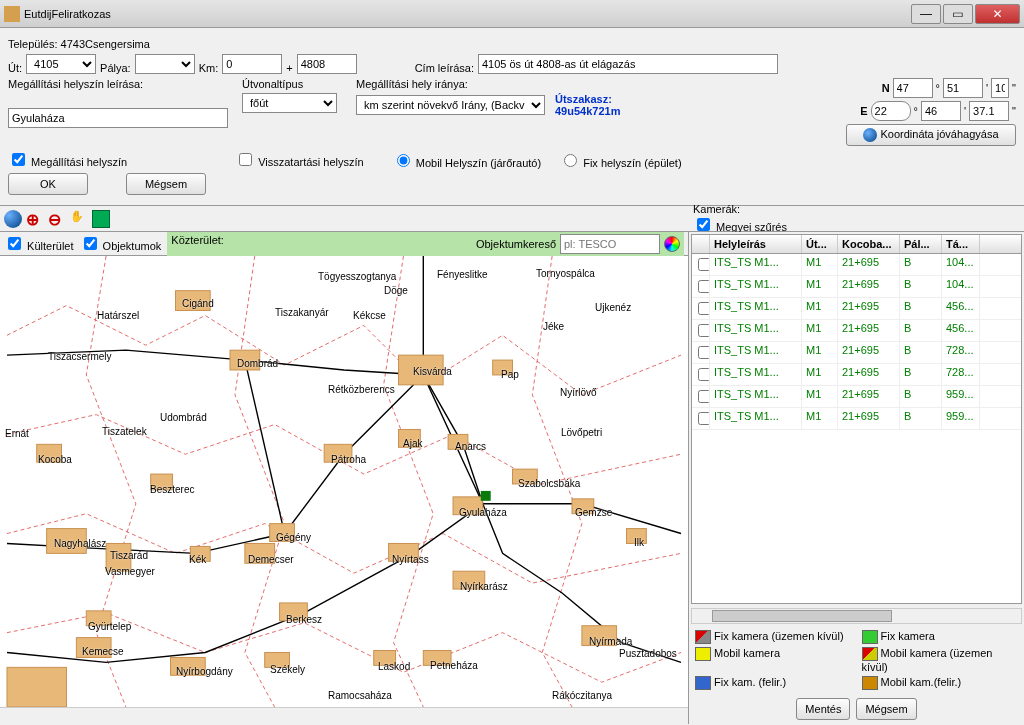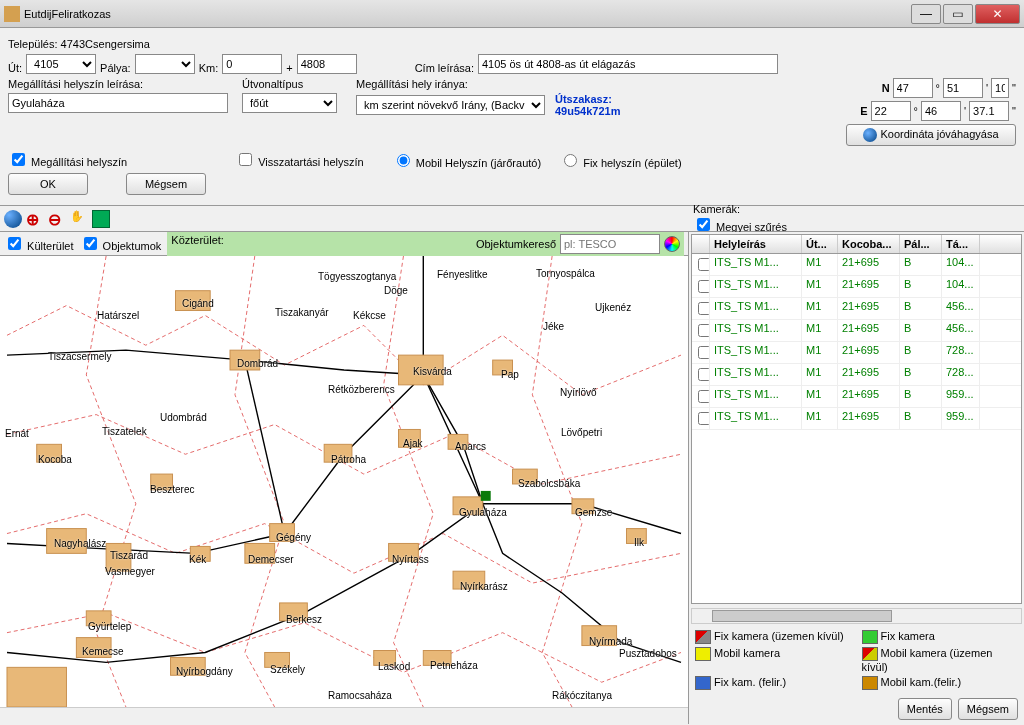--- a/index.html
+++ b/index.html
@@ -31,21 +31,21 @@
 .grid{ flex:1; background:white; border:1px solid #999; margin:2px; overflow:auto; position:relative;}
 .ghead{ display:flex; background:linear-gradient(to bottom,#fff,#e0e0e0); border-bottom:1px solid #999; position:sticky; top:0;}
 .gcol{ padding:3px 4px; border-right:1px solid #ccc; font-weight:bold; overflow:hidden; white-space:nowrap;}
 .c0{width:18px;} .c1{width:92px;} .c2{width:36px;} .c3{width:62px;} .c4{width:42px;} .c5{width:38px;}
 .grow{ display:flex; border-bottom:1px solid #eee; color:#008000;}
 .grow span{ padding:2px 4px; border-right:1px solid #eee; overflow:hidden; white-space:nowrap;}
 .grow input[type=checkbox]{ margin:2px;}
 .scrolltrack{ height:16px; background:#f0f0f0; border:1px solid #ccc; margin:2px; position:relative;}
 .legend{ padding:4px 6px; display:grid; grid-template-columns:1fr 1fr; gap:3px 10px; font-size:10px;}
 .legicon{ width:16px; height:14px; display:inline-block; vertical-align:middle; margin-right:3px; border:1px solid #666;}
-.bottombar{ display:flex; justify-content:flex-end; gap:6px; padding:4px 6px;}
+.bottombar{ display:flex; justify-content:center; gap:6px; padding:4px 6px;}
 .link{ color:#0030cc; font-weight:bold;}
 .citylabel{ position:absolute; font-size:10px; color:#000; white-space:nowrap; text-shadow:0 0 2px #fff;}
 .hscroll{ height:17px; background:#f0f0f0; border-top:1px solid #ccc;}
 </style>
 </head>
 <body>
 
 <div class="titlebar">
   <span class="icon"></span>
   <span class="title">EutdijFeliratkozas</span>
@@ -68,21 +68,21 @@
     <span class="lbl">Km:</span>
     <input type="text" style="width: 60px;" value="0">
     <span class="lbl">+</span>
     <input type="text" style="width: 60px;" value="4808">
     <span style="width:50px"></span>
     <span class="lbl">Cím leírása:</span>
     <input type="text" style="width: 300px;" value="4105 ös út 4808-as út elágazás">
   </div>
 
   <div class="row" style="align-items:flex-start;">
-    <div style="display:flex; flex-direction:column; gap:3px; width:230px;">
+    <div style="display:flex; flex-direction:column; gap:18px; width:230px;">
       <span class="lbl">Megállítási helyszín leírása:</span>
       <input type="text" style="width: 220px;" value="Gyulaháza">
     </div>
     <div style="display:flex; flex-direction:column; gap:3px; width:110px;">
       <span class="lbl">Útvonaltípus</span>
       <select style="width:95px"><option>főút</option></select>
     </div>
     <div style="display:flex; flex-direction:column; gap:3px; width:230px;">
       <span class="lbl">Megállítási hely iránya:</span>
       <div style="display:flex; gap:10px; align-items:center;">
@@ -95,21 +95,21 @@
         <b>N</b>
         <input type="text" style="width: 40px;" value="47">
           <span>°</span>
         <input type="text" style="width: 40px;" value="51">
           <span>'</span>
         <input type="text" style="width: 18px;" value="10.4">
           <span>"</span>
       </div>
       <div style="display:flex; gap:3px; align-items:center;">
         <b>E</b>
-        <input type="text" style="width: 40px;" value="22">
+        <input type="text" style="width: 40px; border-radius: 9px;" value="22">
           <span>°</span>
         <input type="text" style="width: 40px;" value="46">
           <span>'</span>
         <input type="text" style="width: 40px;" value="37.1">
           <span>"</span>
       </div>
       <button class="btn" style="width:170px;">
         <span style="display:inline-block;width:14px;height:14px;border-radius:50%;background:radial-gradient(circle at 5px 5px,#6ab0ff,#004080);vertical-align:middle;"></span>
         <span>Koordináta jóváhagyása</span>
       </button>

